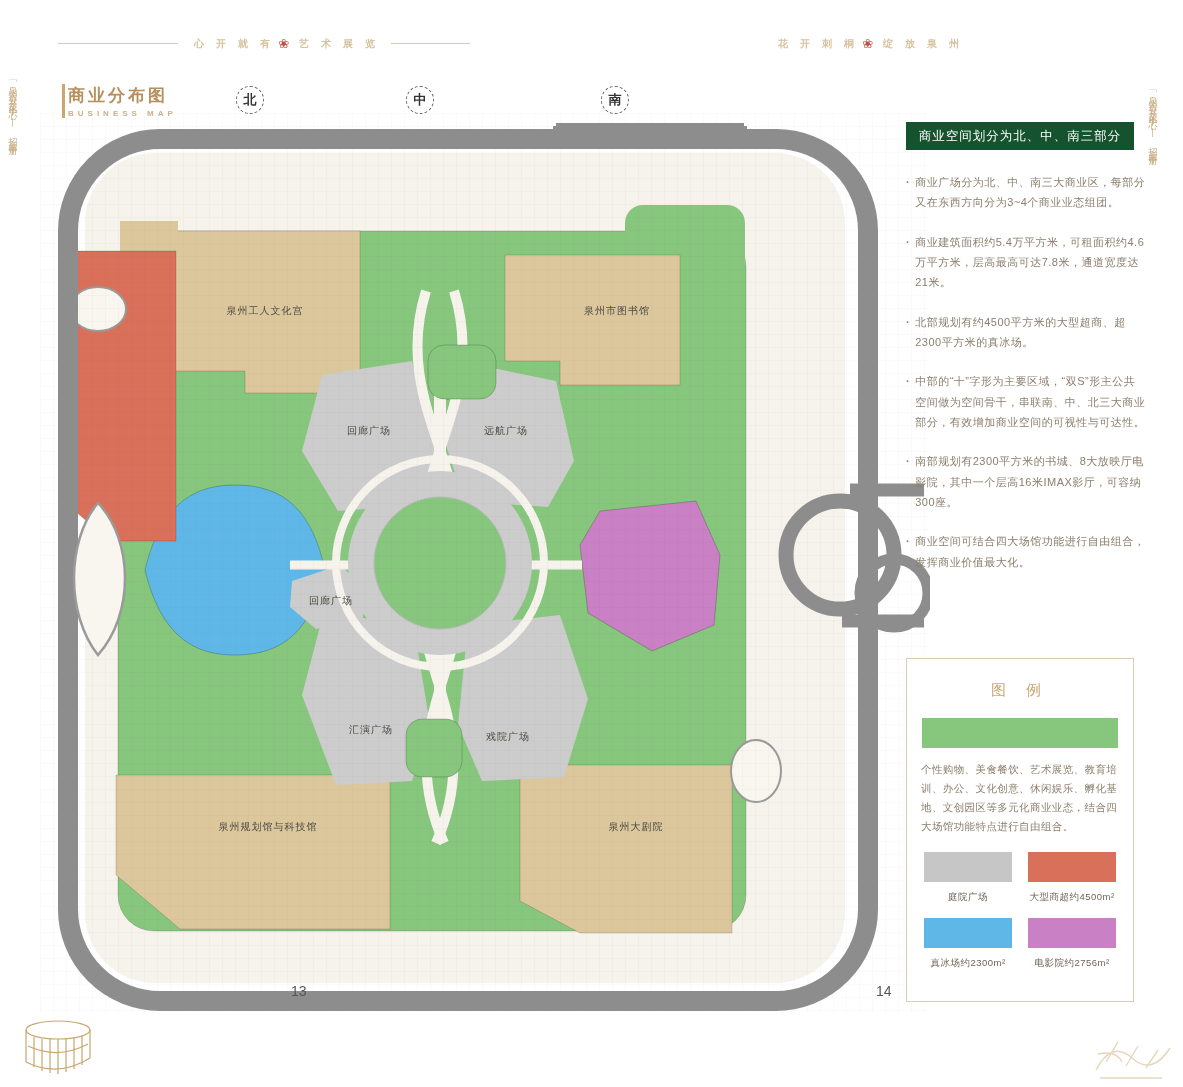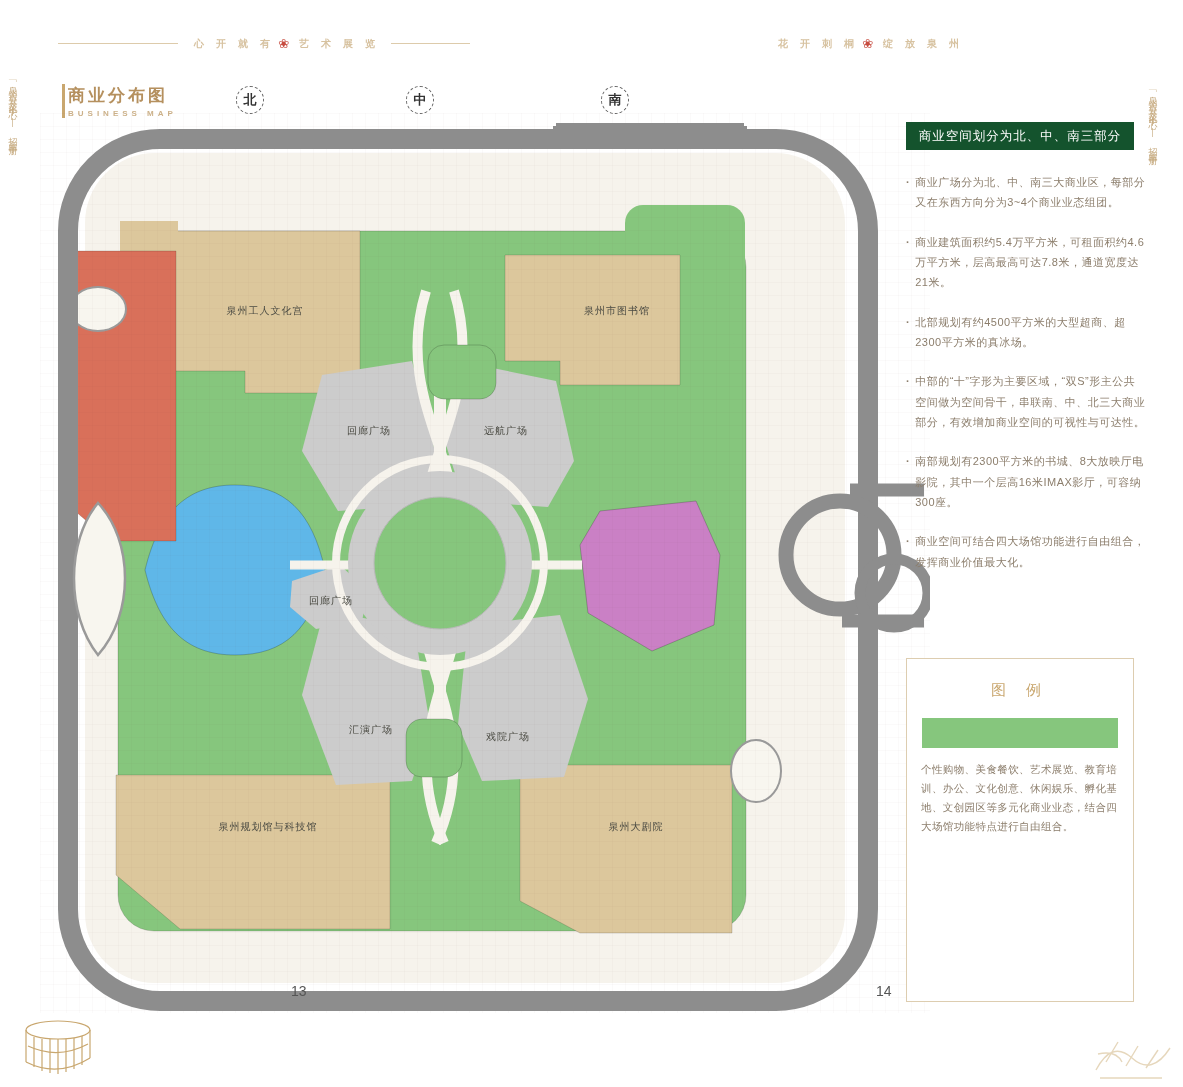--- a/index.html
+++ b/index.html
@@ -174,20 +174,38 @@
     <div class="bullet">
       <span class="dot">·</span>
       <span>商业空间可结合四大场馆功能进行自由组合，发挥商业价值最大化。</span>
       </div>
   </div>
 
   <div id="legend">
     <div id="legend-title">图 例</div>
     <div id="legend-green" style="background:#86c67d;"></div>
     <div id="legend-desc">个性购物、美食餐饮、艺术展览、教育培训、办公、文化创意、休闲娱乐、孵化基地、文创园区等多元化商业业态，结合四大场馆功能特点进行自由组合。</div>
+    <div id="legend-grid">
+      <div class="legend-item">
+        <div class="legend-swatch" style="background:#c6c6c6;"></div>
+        <div class="legend-label">庭院广场</div>
+      </div>
+      <div class="legend-item">
+        <div class="legend-swatch" style="background:#d9705a;"></div>
+        <div class="legend-label">大型商超约4500m²</div>
+      </div>
+      <div class="legend-item">
+        <div class="legend-swatch" style="background:#5fb7e8;"></div>
+        <div class="legend-label">真冰场约2300m²</div>
+      </div>
+      <div class="legend-item">
+        <div class="legend-swatch" style="background:#ca80c5;"></div>
+        <div class="legend-label">电影院约2756m²</div>
+      </div>
+    </div>
   </div>
 
   <div class="page-num" style="left:291px;">13</div>
   <div class="page-num" style="left:876px;">14</div>
 
   <svg class="corner-art" style="left:8px;top:1016px;" width="100" height="66" viewBox="0 0 100 66">
     <g fill="none" stroke="#c9a76f" stroke-width="1.2">
       <ellipse cx="50" cy="14" rx="32" ry="9"></ellipse>
       <path d="M18,14 V46 M82,14 V42"></path>
       <path d="M18,46 Q50,62 82,42"></path>

